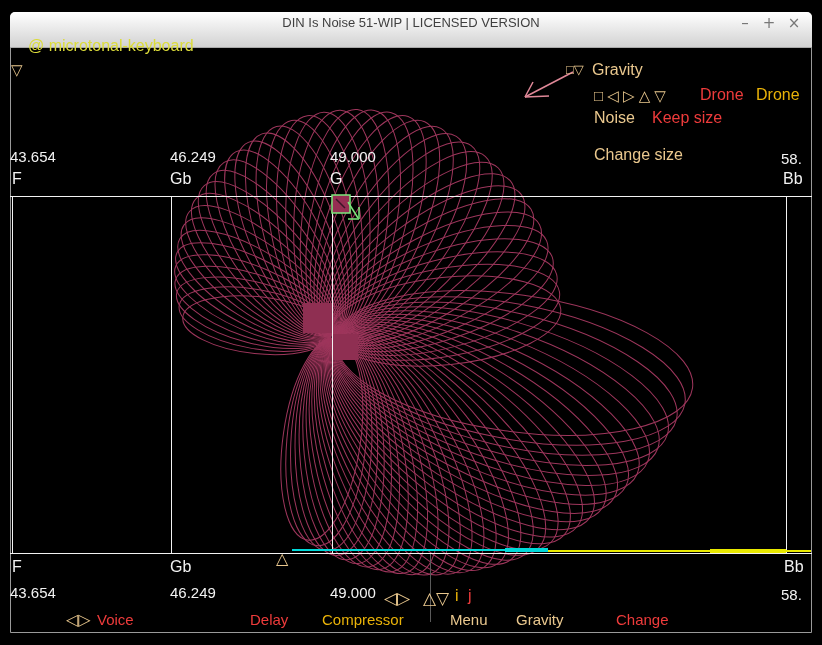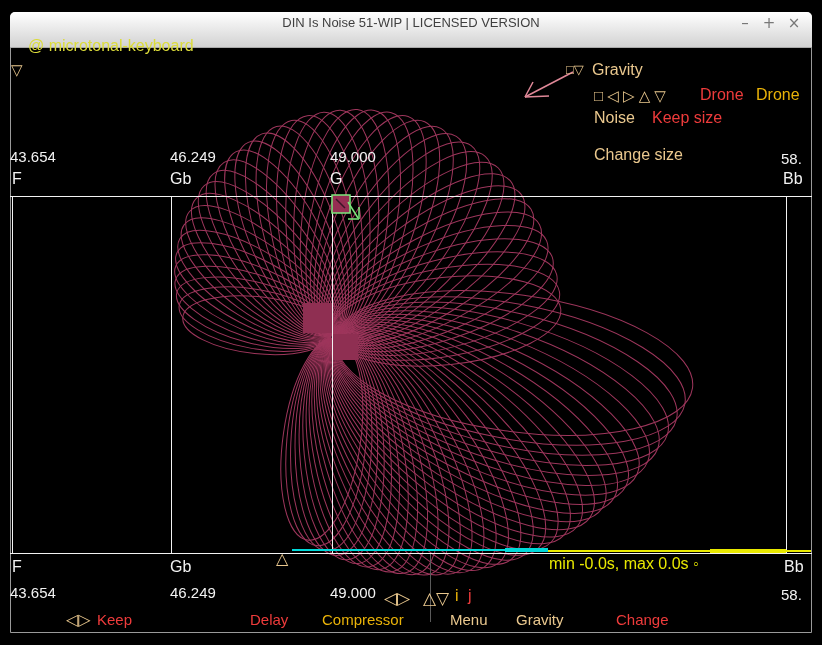--- a/index.html
+++ b/index.html
@@ -141,35 +141,34 @@
   <div class="px s15 white" style="left:10px;top:149px">43.654</div>
   <div class="px s15 white" style="left:170px;top:149px">46.249</div>
   <div class="px s15 white" style="left:330px;top:149px">49.000</div>
   <div class="px s15 white" style="left:781px;top:151px">58.</div>
   <div class="px s16 white" style="left:12px;top:171px">F</div>
   <div class="px s16 white" style="left:170px;top:171px">Gb</div>
   <div class="px s16 white" style="left:330px;top:171px">G</div>
   <div class="px s16 white" style="left:783px;top:171px">Bb</div>
 
   <div class="px s16 wheat" style="left:276px;top:551px">△</div>
-  <div class="px s16 yellow" style="left:549px;top:556px">min -0.0s, max 0.0s ◦</div>
 
   <div class="px s16 white" style="left:12px;top:559px">F</div>
   <div class="px s16 white" style="left:170px;top:559px">Gb</div>
   <div class="px s16 white" style="left:784px;top:559px">Bb</div>
   <div class="px s15 white" style="left:10px;top:585px">43.654</div>
   <div class="px s15 white" style="left:170px;top:585px">46.249</div>
   <div class="px s15 white" style="left:330px;top:585px">49.000</div>
   <div class="px s15 white" style="left:781px;top:587px">58.</div>
 
   <div class="px s17 wheat" style="left:384px;top:590px">◁▷</div>
   <div class="px s17 wheat" style="left:423px;top:590px">△▽</div>
   <div class="px s16 green" style="left:455px;top:588px">i</div>
   <div class="px s16 red" style="left:468px;top:588px">j</div>
 
   <div class="px s16 wheat" style="left:66px;top:612px">◁▷</div>
-  <div class="px s15 red" style="left:97px;top:612px">Keep</div>
+  <div class="px s15 red" style="left:97px;top:612px">Voice</div>
   <div class="px s15 red" style="left:250px;top:612px">Delay</div>
   <div class="px s15 green" style="left:322px;top:612px">Compressor</div>
   <div class="px s15 wheat" style="left:450px;top:612px">Menu</div>
   <div class="px s15 wheat" style="left:516px;top:612px">Gravity</div>
   <div class="px s15 red" style="left:616px;top:612px">Change</div>
 </div>
 
 </body></html>

